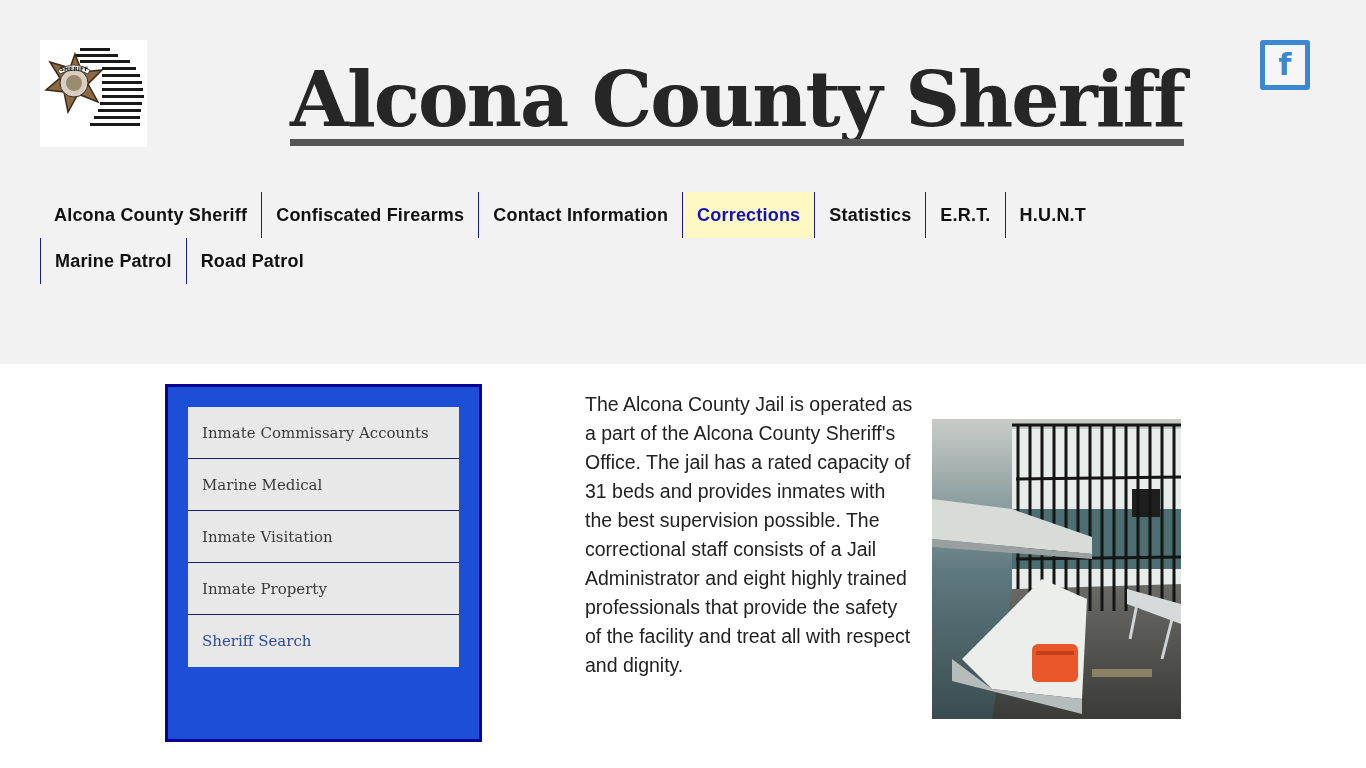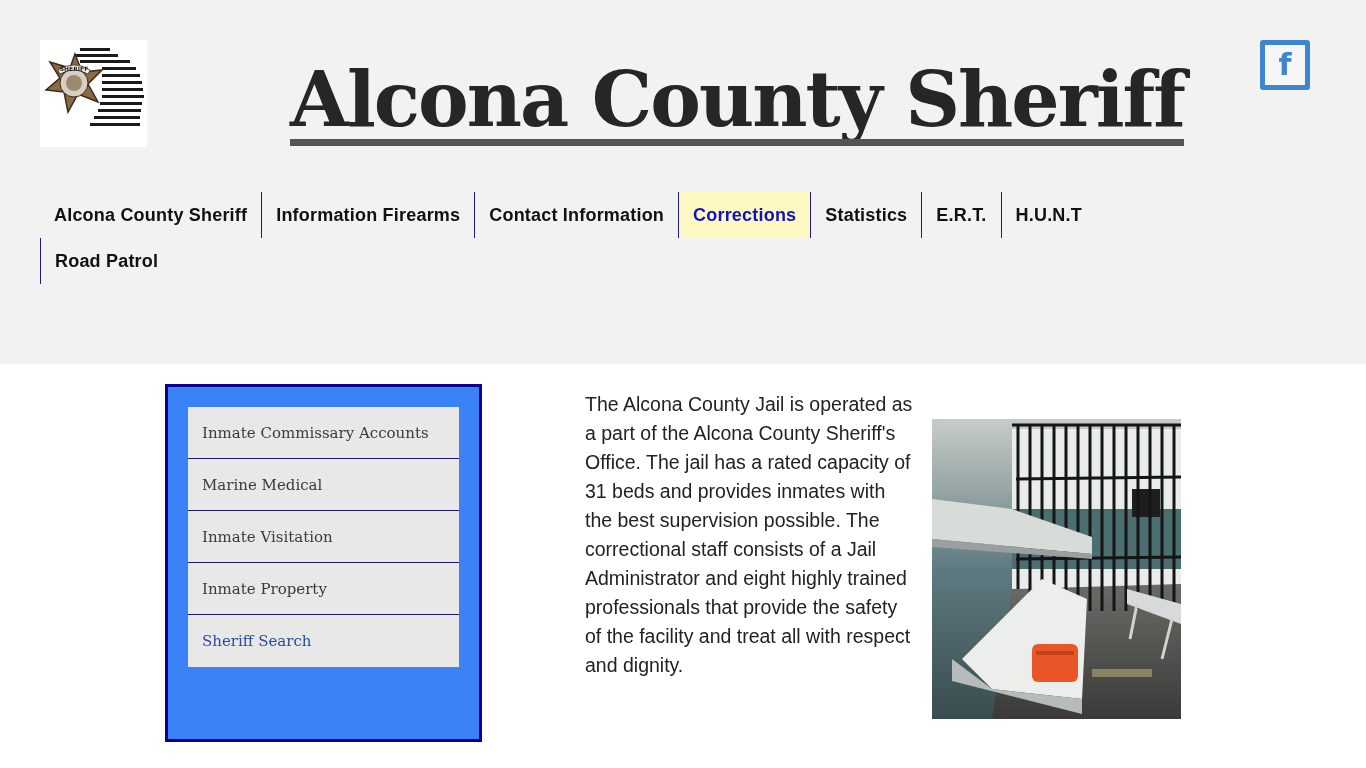--- a/index.html
+++ b/index.html
@@ -28,21 +28,21 @@
   .nav-row.r2 { top: 238px; }
   .nav-item {
     display: flex; align-items: center; height: 46px;
     padding: 0 14px; font-family: "Liberation Sans", sans-serif; font-weight: bold;
     font-size: 18px; color: #111111; letter-spacing: 0.2px;
     border-left: 1px solid #1a1a8c; cursor: pointer; white-space: nowrap;
   }
   .nav-row.r1 .nav-item:first-child { border-left: none; }
   .nav-item.active { background: #fef9c3; color: #1010c8; }
 
-  .side-box { position: absolute; left: 165px; top: 384px; width: 317px; height: 358px; border: 3px solid #0c0090; background: #3b82f6; }
+  .side-box { position: absolute; left: 165px; top: 384px; width: 317px; height: 358px; border: 3px solid #0c0090; background: #1d4ed8; }
   .side-list { position: absolute; left: 20px; top: 20px; width: 271px; }
   .side-item {
     height: 52px; background: #e8e8e8; display: flex; align-items: center;
     padding-left: 14px; font-family: "DejaVu Serif", serif; font-size: 15px; color: #3a3a3a;
     border-bottom: 1px solid #1a1a6e; cursor: pointer;
   }
   .side-item:last-child { border-bottom: none; }
   .side-item.link { color: #2b4a9c; }
 
   .content-text {
@@ -87,28 +87,29 @@
     <span>Alcona County Sheriff</span>
     <div class="ul"></div>
   </div>
 
   <div class="fb">
     <span>f</span>
   </div>
 
   <div class="nav-row r1">
     <div class="nav-item">Alcona County Sheriff</div>
-    <div class="nav-item">Information Firearms</div>
+    <div class="nav-item">Confiscated Firearms</div>
     <div class="nav-item">Contact Information</div>
     <div class="nav-item active">Corrections</div>
     <div class="nav-item">Statistics</div>
     <div class="nav-item">E.R.T.</div>
     <div class="nav-item">H.U.N.T</div>
   </div>
   <div class="nav-row r2">
+    <div class="nav-item">Marine Patrol</div>
     <div class="nav-item">Road Patrol</div>
   </div>
 </div>
 
 <div class="side-box">
   <div class="side-list">
     <div class="side-item">Inmate Commissary Accounts</div>
     <div class="side-item">Marine Medical</div>
     <div class="side-item">Inmate Visitation</div>
     <div class="side-item">Inmate Property</div>

